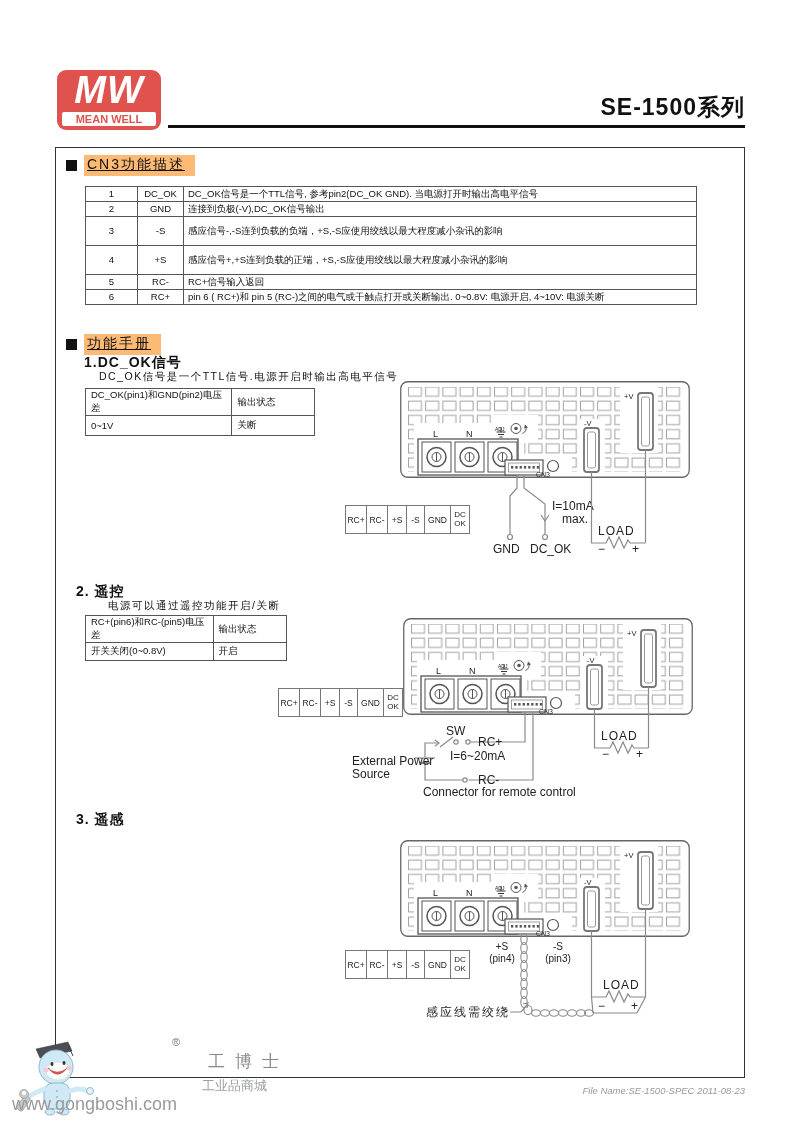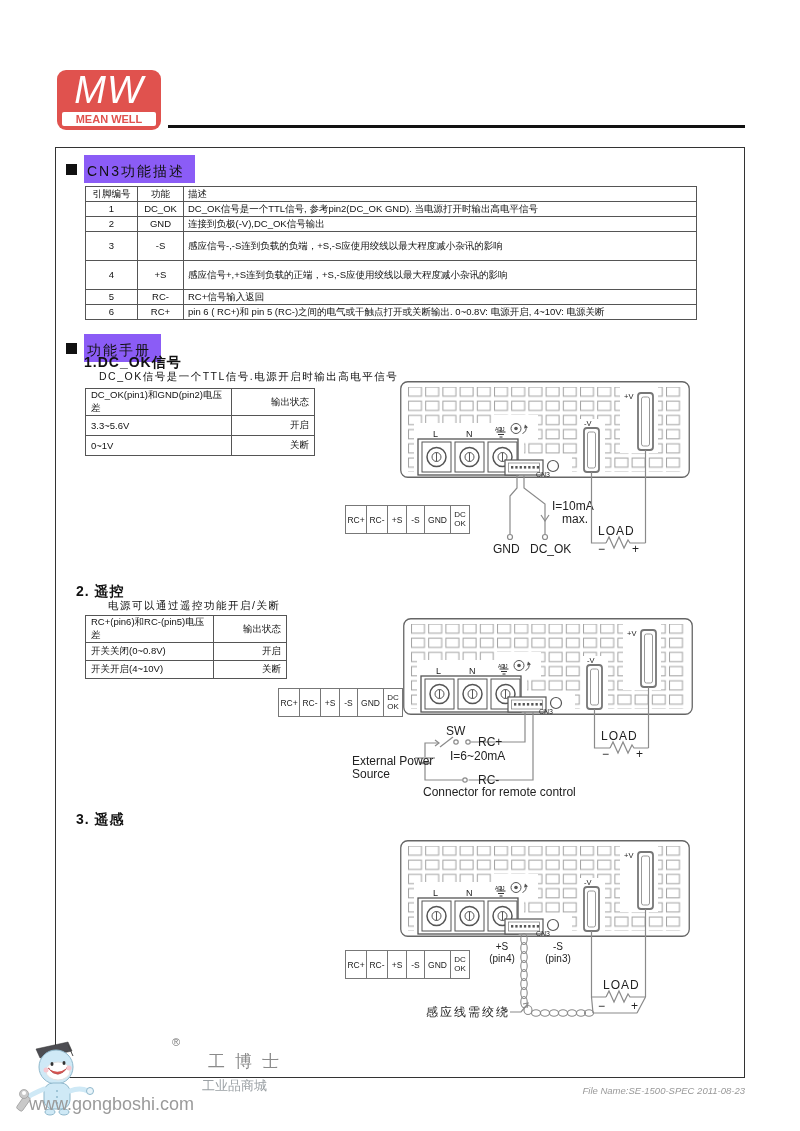--- a/index.html
+++ b/index.html
@@ -3,44 +3,44 @@
 <meta charset="utf-8">
 <style>
   html,body{margin:0;padding:0;background:#ffffff;}
   .page{position:relative;width:800px;height:1131px;background:#fff;
         font-family:"Liberation Sans",sans-serif;color:#111;overflow:hidden;}
   .abs{position:absolute;}
 
   
   .logo{left:57px;top:70px;width:104px;height:60px;background:#e0524e;border-radius:9px;}
   .logo .mw{position:absolute;top:-1px;left:0;right:0;text-align:center;
-            font-size:38px;font-weight:normal;font-style:italic;color:#fff;letter-spacing:1px;}
+            font-size:38px;font-weight:bold;font-style:italic;color:#fff;letter-spacing:1px;}
   .logo .mwname{position:absolute;left:5px;right:5px;bottom:4px;background:#fff;color:#e0524e;
             font-size:11px;font-weight:bold;text-align:center;border-radius:2px;padding:1px 0;}
   .doc-title{left:170px;top:92px;font-size:23px;font-weight:bold;letter-spacing:5px;white-space:nowrap;}
   .series{top:92px;right:55px;font-size:23px;font-weight:bold;letter-spacing:1px;}
   .header-rule{left:168px;top:125px;width:577px;height:3px;background:#111;}
 
   
   .content-box{left:55px;top:147px;width:688px;height:929px;border:1.5px solid #333;}
 
   .sec-head{display:flex;align-items:center;gap:7px;font-size:14px;}
   .sec-head .sq{width:11px;height:11px;background:#111;flex:0 0 auto;}
-  .sec-head .t{background:#8b5cf6;padding:8px 10px 2px 3px;letter-spacing:2px;}
+  .sec-head .t{background:#fdba74;padding:1px 10px 2px 3px;letter-spacing:2px;text-decoration:underline;}
   .h-cn3{left:66px;top:155px;}
   .h-manual{left:66px;top:334px;}
 
   table{border-collapse:collapse;}
   .cn3-table{left:85px;top:186px;width:612px;font-size:9.5px;}
   .cn3-table td{border:1px solid #555;padding:1px 4px;line-height:1.25;}
   .cn3-table td.c{text-align:center;}
 
   .mini-table{font-size:9.5px;}
   .mini-table td{border:1px solid #555;padding:0 5px;}
-  .mini-table td.c{text-align:right;}
+  .mini-table td.c{text-align:left;}
   .t1{left:85px;top:388px;width:230px;}
   .t1 td{height:19px;}
   .t2{left:85px;top:615px;width:202px;}
   .t2 td{height:17px;}
 
   .sub-title{font-size:14px;font-weight:bold;letter-spacing:1px;}
   .sub-desc{font-size:10.5px;letter-spacing:1.5px;}
   .sub1-title{left:84px;top:354px;}
   .sub1-desc{left:90px;top:370px;padding-left:9px;}
   .sub2-title{left:76px;top:583px;}
@@ -63,21 +63,21 @@
   .wire{stroke:#8a8a8a;stroke-width:1.2;fill:none;}
   .node{fill:#fff;stroke:#8a8a8a;stroke-width:1.2;}
   .dlab{font-size:12px;}
   .dlab-s{font-size:10px;}
 
   
   .wm-reg{left:172px;top:1036px;font-size:11px;color:#777;}
   .wm-name{left:208px;top:1050px;font-size:17px;color:#8a8a8a;letter-spacing:10px;
            font-family:"Liberation Serif",serif;}
   .wm-sub{left:202px;top:1077px;font-size:13px;color:#9aa0a4;}
-  .wm-url{left:12px;top:1094px;font-size:18px;color:#9a9a9a;margin-left:17px;}
+  .wm-url{left:12px;top:1094px;font-size:18px;color:#9a9a9a;}
   .footer-file{right:55px;top:1085px;font-size:9.5px;font-style:italic;color:#999;}
 </style>
 </head>
 <body>
 
 <svg width="0" height="0" style="position:absolute" aria-hidden="true">
   <defs>
     <pattern id="vent" x="8" y="4" width="17.2" height="14.2" patternUnits="userSpaceOnUse">
       <rect x="0.5" y="2" width="13" height="9.2" fill="#fff" stroke="#a3a3a3" stroke-width="1"></rect>
     </pattern>
@@ -145,41 +145,37 @@
     </g>
   </defs>
 </svg>
 
 <div class="page">
 
   <div class="abs logo">
     <div class="mw">MW</div>
     <div class="mwname">MEAN WELL</div>
   </div>
+  <div class="abs series">SE-1500系列</div>
   <div class="abs header-rule"></div>
 
   <div class="abs content-box"></div>
 
   <div class="abs sec-head h-cn3">
     <span class="sq"></span>
     <span class="t">CN3功能描述</span>
   </div>
 
   <table class="abs cn3-table">
     <colgroup>
         <col style="width:52px">
         <col style="width:46px">
         <col>
       </colgroup>
     <tbody>
-        <tr style="height:15px">
-      <td class="c">引脚编号</td>
-      <td class="c">功能</td>
-      <td>描述</td>
-    </tr>
     <tr style="height:15px">
       <td class="c">1</td>
       <td class="c">DC_OK</td>
       <td>DC_OK信号是一个TTL信号, 参考pin2(DC_OK GND). 当电源打开时输出高电平信号</td>
     </tr>
     <tr style="height:15px">
       <td class="c">2</td>
       <td class="c">GND</td>
       <td>连接到负极(-V),DC_OK信号输出</td>
     </tr>
@@ -216,24 +212,20 @@
 
   <table class="abs mini-table t1">
     <colgroup>
         <col style="width:147px">
         <col style="width:83px">
       </colgroup>
     <tbody>
         <tr>
           <td>DC_OK(pin1)和GND(pin2)电压差</td>
         <td class="c">输出状态</td>
-        </tr>
-    <tr>
-          <td>3.3~5.6V</td>
-        <td class="c">开启</td>
         </tr>
     <tr>
           <td>0~1V</td>
         <td class="c">关断</td>
         </tr>
   </tbody>
     </table>
 
   <svg class="abs d1" width="370" height="200" viewBox="0 0 370 200">
     <use href="#psu-panel" x="60" y="5"></use>
@@ -278,24 +270,20 @@
         <col style="width:83px">
       </colgroup>
     <tbody>
         <tr>
           <td>RC+(pin6)和RC-(pin5)电压差</td>
         <td class="c">输出状态</td>
         </tr>
     <tr>
           <td>开关关闭(0~0.8V)</td>
         <td class="c">开启</td>
-        </tr>
-    <tr>
-          <td>开关开启(4~10V)</td>
-        <td class="c">关断</td>
         </tr>
   </tbody>
     </table>
 
   <svg class="abs d2" width="445" height="195" viewBox="0 0 445 195">
     <use href="#psu-panel" x="138" y="10"></use>
     <path class="wire" d="M260,104 V134 H206"></path>
     <path class="wire" d="M268,104 V172 H203.5"></path>
     <path class="wire" d="M160,149 V135 H173"></path>
     <path class="wire" d="M170,132 L174,135 L170,138"></path>

